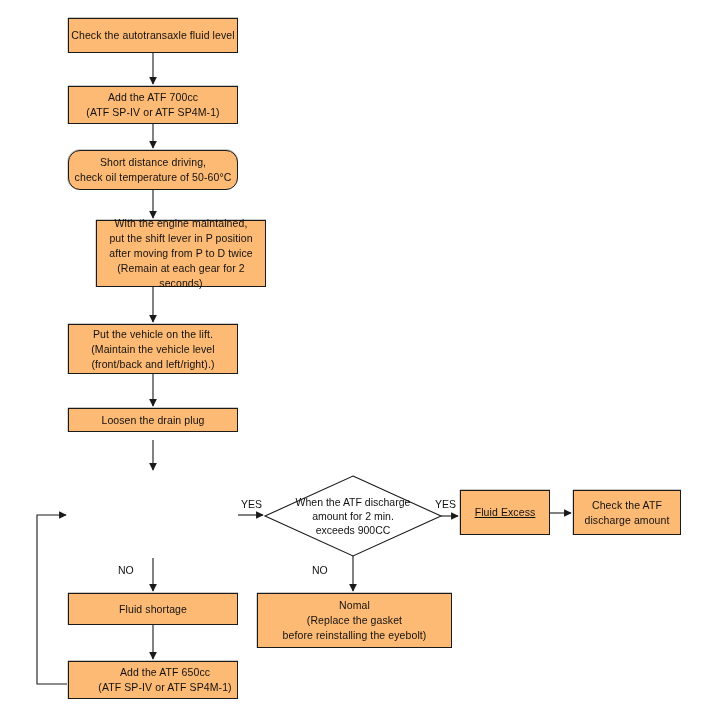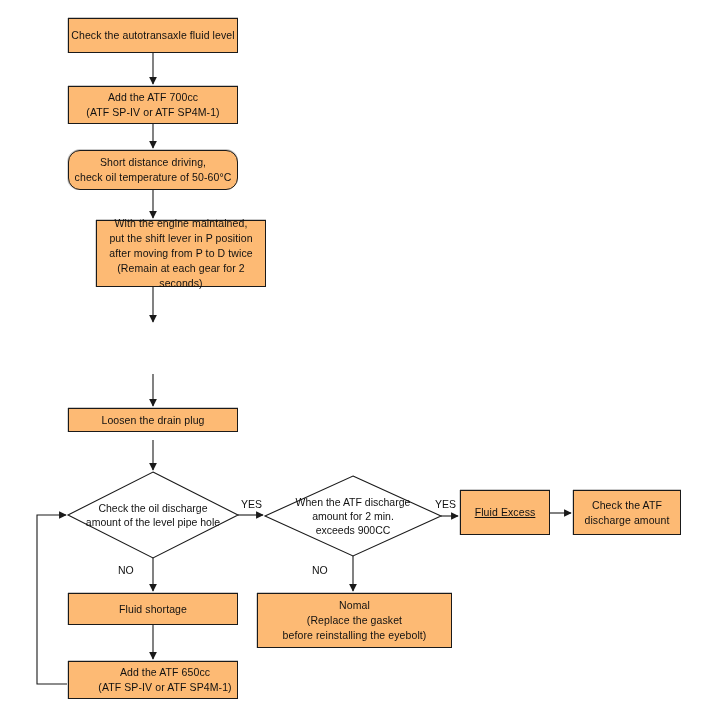--- a/index.html
+++ b/index.html
@@ -114,30 +114,26 @@
 (ATF SP-IV or ATF SP4M-1)</div>
 
   <div class="node" style="left:68px; top:150px; width:170px; height:40px;border-radius:12px;">Short distance driving,
 check oil temperature of 50-60°C</div>
 
   <div class="node" style="left:68px; top:220px; width:170px; height:67px;margin-left:28px;">With the engine maintained,
 put the shift lever in P position
 after moving from P to D twice
 (Remain at each gear for 2 seconds)</div>
 
+  <div class="node" style="left:68px; top:324px; width:170px; height:50px;">Put the vehicle on the lift.
+(Maintain the vehicle level
+(front/back and left/right).)</div>
 
   <div class="node" style="left:68px; top:408px; width:170px; height:24px;">Loosen the drain plug</div>
 
-  <div class="diamond-wrap" style="left:68px; top:472px; width:170px; height:86px;">
-    <svg width="170" height="86" viewBox="0 0 170 86">
-      <polygon points="85,0 170,43 85,86 0,43" fill="#ffffff" stroke="#1a1a1a" stroke-width="1.1"></polygon>
-    </svg>
-    <div class="diamond-label">Check the oil discharge
-amount of the level pipe hole</div>
-  </div>
 
   <div class="diamond-wrap" style="left:265px; top:476px; width:176px; height:80px;">
     <svg width="176" height="80" viewBox="0 0 176 80">
       <polygon points="88,0 176,40 88,80 0,40" fill="#ffffff" stroke="#1a1a1a" stroke-width="1.1"></polygon>
     </svg>
     <div class="diamond-label">When the ATF discharge
 amount for 2 min.
 exceeds 900CC</div>
   </div>
 

